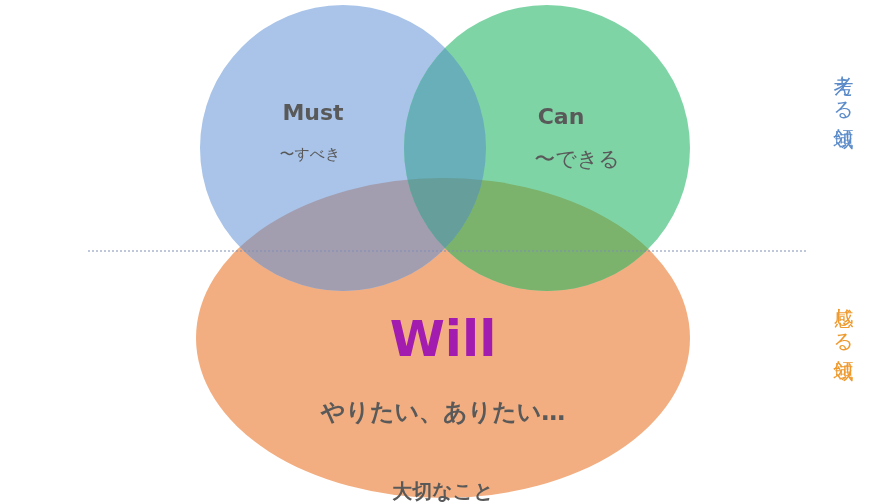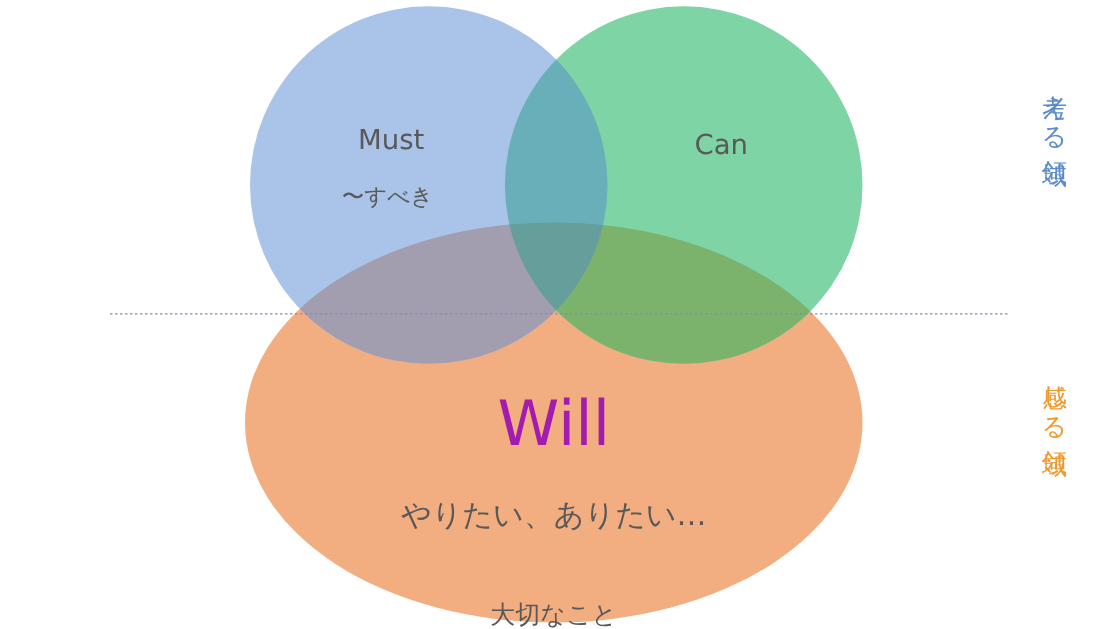--- a/index.html
+++ b/index.html
@@ -1,19 +1,19 @@
 <!DOCTYPE html>
 <html><head>
 <meta charset="utf-8">
 <style>
   html, body { margin: 0; padding: 0; background: #ffffff; }
   body { width: 894px; height: 503px; position: relative; overflow: hidden; font-family: "DejaVu Sans", sans-serif; }
   .diagram { position: absolute; left: 0; top: 0; width: 894px; height: 503px; }
   .label { position: absolute; text-align: center; white-space: nowrap; }
-  .title { font-family: "DejaVu Sans", sans-serif; font-weight: normal; color: #595959; }
+  .title { font-family: "DejaVu Sans", sans-serif; font-weight: bold; color: #595959; }
   .sub { font-family: "DejaVu Sans", sans-serif; color: #595959; }
   .vert { position: absolute; writing-mode: vertical-rl; font-family: "DejaVu Sans", sans-serif; font-size: 20px; letter-spacing: 2px; }
 </style>
 </head>
 <body>
 
 <div class="diagram">
   <svg width="894" height="503" viewBox="0 0 894 503">
     <defs>
       <clipPath id="clipMust">
@@ -40,24 +40,25 @@
       <g clip-path="url(#clipWill)">
         <circle cx="547" cy="148" r="143" fill="#659E9A"></circle>
       </g>
     </g>
 
     <line x1="88" y1="251" x2="806" y2="251" stroke="#7F8FB5" stroke-width="1" stroke-dasharray="2,2"></line>
   </svg>
 
   
   <div class="label title" style="left:253px; top:100px; width:120px; font-size:22px;">Must</div>
-  <div class="label sub" style="left:240px; top:145px; width:140px; font-size:18px;">〜すべき</div>
+  <div class="label sub" style="left:240px; top:145px; width:140px; font-size:15px;">〜すべき</div>
 
   
-  <div class="label title" style="left:517px; top:104px; width:120px; font-size:22px;">Can</div>
+  <div class="label title" style="left:501px; top:104px; width:120px; font-size:22px;">Can</div>
+  <div class="label sub" style="left:507px; top:145px; width:140px; font-size:21px;">〜できる</div>
 
   
   <div class="label title" style="left:343px; top:310px; width:200px; font-size:50px; color:#a21caf;">Will</div>
   <div class="label title" style="left:293px; top:396px; width:300px; font-size:24px;">やりたい、ありたい…</div>
   <div class="label title" style="left:343px; top:432px; width:200px; font-size:20px;margin-top:46px;">大切なこと</div>
 
   
   <div class="vert" style="left:831px; top:60px; color:#5B8BC9;">考える領域</div>
   <div class="vert" style="left:831px; top:292px; color:#EE9A2E;">感じる領域</div>
 </div>

